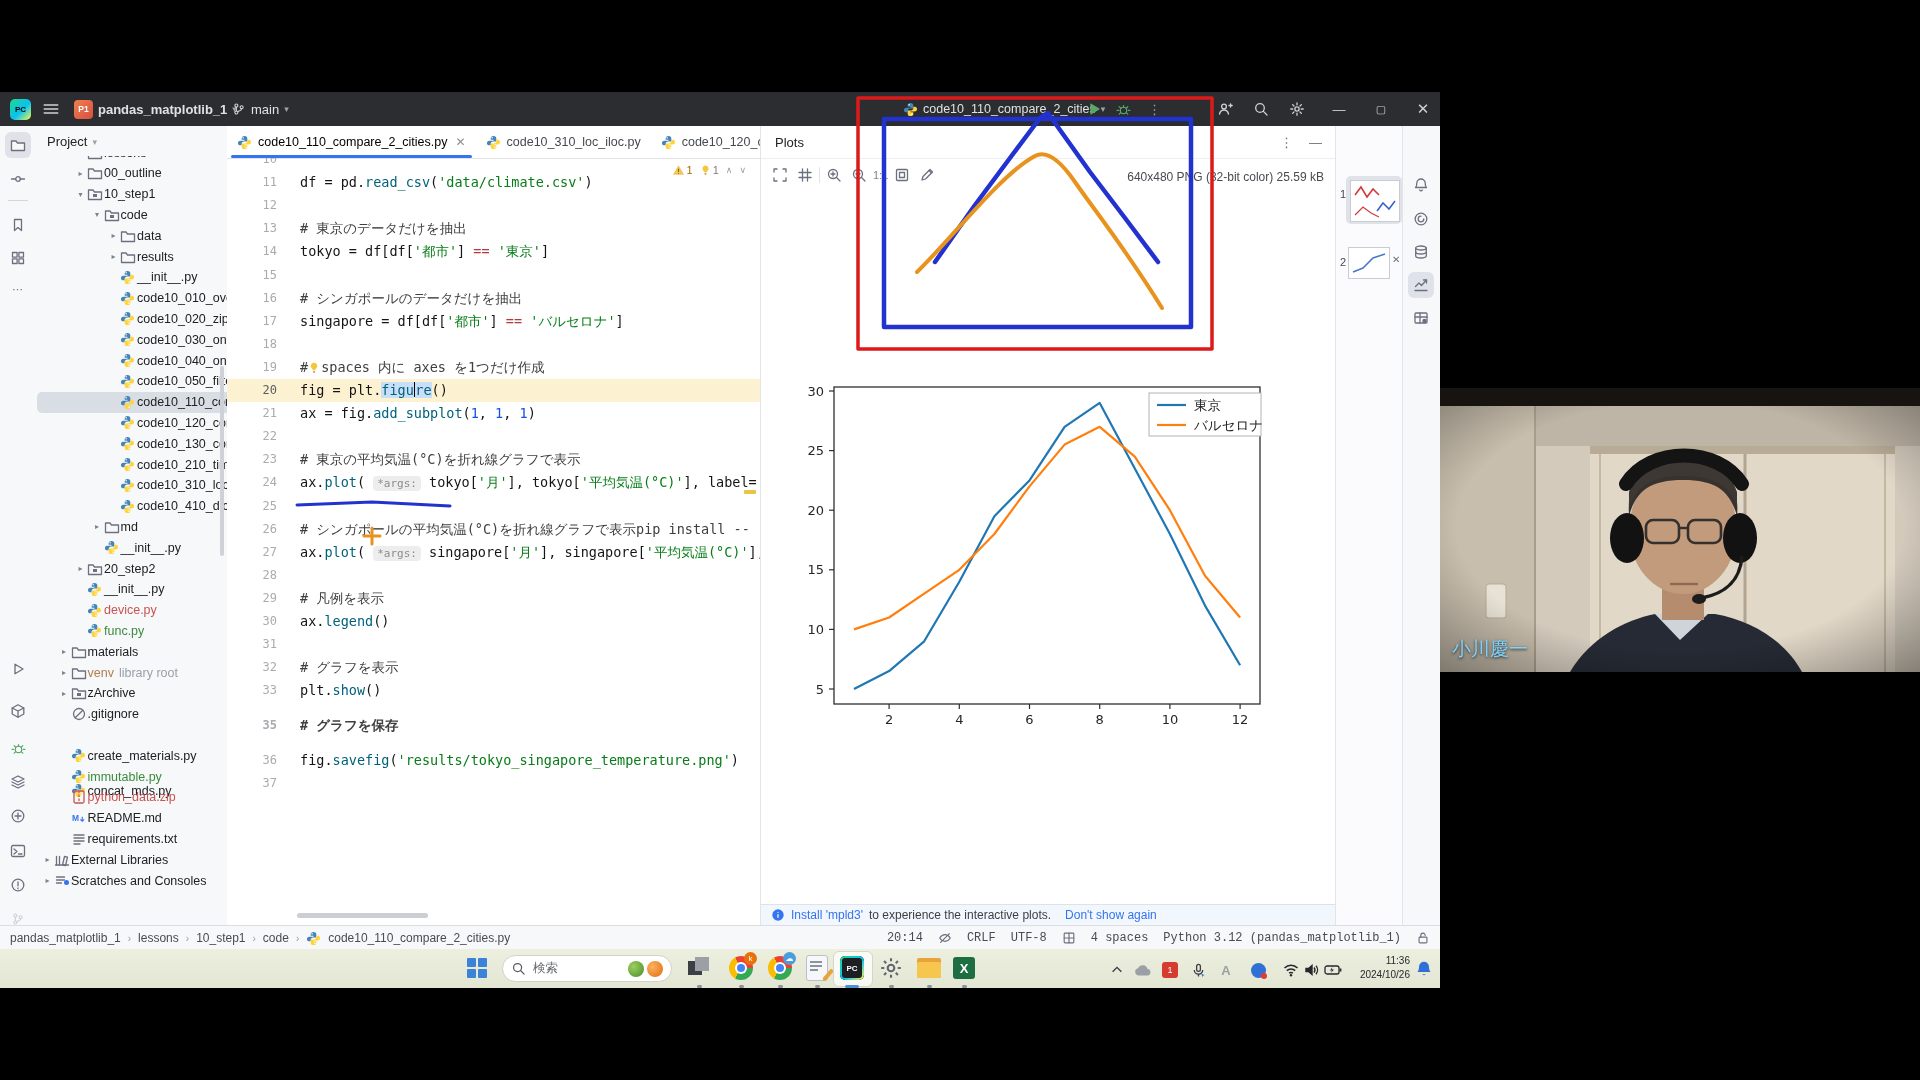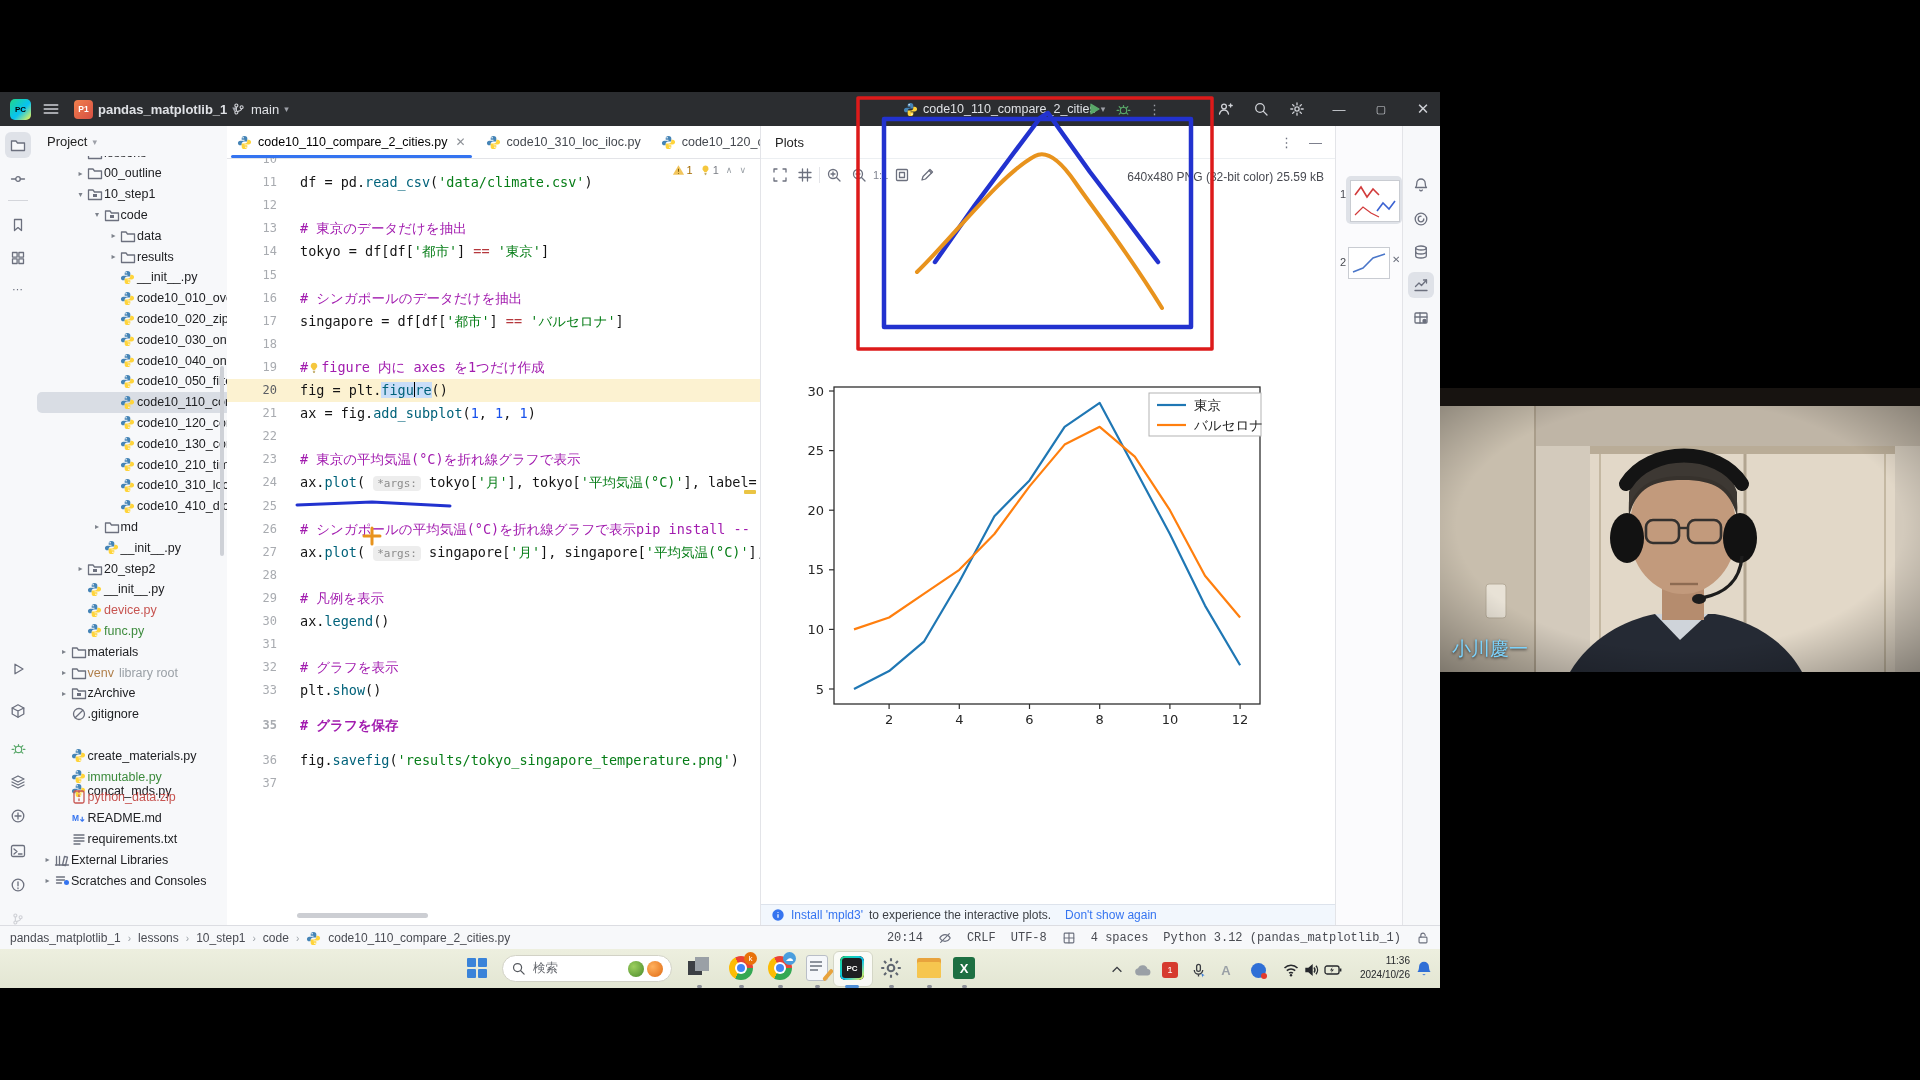--- a/index.html
+++ b/index.html
@@ -38,21 +38,21 @@
   .tab.active:after{content:"";position:absolute;left:4px;right:4px;bottom:0;height:3px;background:#3574f0;border-radius:2px;}
   .tab .x{color:#8c9096;font-size:12px;margin-left:2px;}
   #insp{position:absolute;right:14px;top:38px;display:flex;gap:7px;align-items:center;font-size:11px;color:#818590;}
   .insp-warn{color:#a46a00;display:flex;gap:2px;align-items:center;}
   #codearea{position:absolute;left:0;top:32px;width:533px;height:767px;overflow:hidden;}
   .crow{position:absolute;left:0;width:533px;height:23.1px;line-height:23.1px;font-family:"DejaVu Sans Mono",monospace;font-size:13.5px;white-space:pre;}
   .crow .lnum{position:absolute;left:0;width:50px;text-align:right;color:#a8abb0;font-size:12px;font-family:"DejaVu Sans Mono",monospace;}
   .crow .lcode{position:absolute;left:73px;}
   .curline-bg{position:absolute;left:0;width:533px;height:23.1px;background:#fcf2d1;}
   .c-p{color:#151515;} .c-f{color:#00627a;} .c-s{color:#067d17;} .c-n{color:#1750eb;}
-  .c-o{color:#b5383d;} .c-c{color:#a21caf;}
+  .c-o{color:#b5383d;} .c-c{color:#404040;}
   .c-i{background:#ededed;color:#8c8c8c;border-radius:4px;padding:1px 4px;font-size:11px;}
   .c-w{color:#00627a;background:#c9def8;}
   .caret{display:inline-block;width:1.5px;height:15px;background:#000;vertical-align:-2px;}
   .blb{display:inline-block;width:13px;vertical-align:-2px;}
   #hscroll{position:absolute;left:70px;top:787px;width:131px;height:5px;background:#ccced3;border-radius:3px;}
   .stripe-mark{position:absolute;width:12px;height:4px;background:#eac443;border-radius:1px;}
   
   #plots{left:760px;top:0;width:575px;height:799px;background:#fff;border-left:1px solid #e3e4e8;}
   #plots-head{position:absolute;left:0;top:0;width:575px;height:32px;border-bottom:1px solid #eceff2;display:flex;align-items:center;font-size:13px;color:#222;}
   #plots-head .ttl{margin-left:14px;}
@@ -728,21 +728,21 @@
           <div class="crow" style="top: 36.2px;"><span class="lnum">12</span><span class="lcode"></span></div>
           <div class="crow" style="top: 59.3px;"><span class="lnum">13</span><span class="lcode"><span class="c-c"># 東京のデータだけを抽出</span></span></div>
           <div class="crow" style="top: 82.4px;"><span class="lnum">14</span><span class="lcode"><span class="c-p">tokyo = df[df[</span><span class="c-s">'都市'</span><span class="c-p">] </span><span class="c-o">==</span><span class="c-p"> </span><span class="c-s">'東京'</span><span class="c-p">]</span></span></div>
           <div class="crow" style="top: 105.5px;"><span class="lnum">15</span><span class="lcode"></span></div>
           <div class="crow" style="top: 128.6px;"><span class="lnum">16</span><span class="lcode"><span class="c-c"># シンガポールのデータだけを抽出</span></span></div>
           <div class="crow" style="top: 151.7px;"><span class="lnum">17</span><span class="lcode"><span class="c-p">singapore = df[df[</span><span class="c-s">'都市'</span><span class="c-p">] </span><span class="c-o">==</span><span class="c-p"> </span><span class="c-s">'バルセロナ'</span><span class="c-p">]</span></span></div>
           <div class="crow" style="top: 174.8px;"><span class="lnum">18</span><span class="lcode"></span></div>
           <div class="crow" style="top: 197.9px;"><span class="lnum">19</span><span class="lcode"><span class="c-c">#</span><span class="blb icn"><svg width="12" height="13" viewBox="0 0 16 16">
                   <path d="M8 1.5a4.5 4.5 0 0 1 2.5 8.2c-.5.4-.8 1-.8 1.6H6.3c0-.6-.3-1.2-.8-1.6A4.5 4.5 0 0 1 8 1.5z" fill="#f5c73d"></path>
                   <path d="M6.5 13h3M7 14.7h2" stroke="#a88a2d" stroke-width="1.1"></path>
-                </svg></span><span class="c-c">figure 内に axes を1つだけ作成</span></span></div>
+                </svg></span><span class="c-c">spaces 内に axes を1つだけ作成</span></span></div>
           <div class="curline-bg" style="top: 221px;"></div>
           <div class="crow" style="top: 221px;"><span class="lnum" style="color: rgb(90, 93, 99);">20</span><span class="lcode"><span class="c-p">fig = plt.</span><span class="c-w">figu</span><span class="caret"></span><span class="c-w">re</span><span class="c-p">()</span></span></div>
           <div class="crow" style="top: 244.1px;"><span class="lnum">21</span><span class="lcode"><span class="c-p">ax = fig.</span><span class="c-f">add_subplot</span><span class="c-p">(</span><span class="c-n">1</span><span class="c-p">, </span><span class="c-n">1</span><span class="c-p">, </span><span class="c-n">1</span><span class="c-p">)</span></span></div>
           <div class="crow" style="top: 267.2px;"><span class="lnum">22</span><span class="lcode"></span></div>
           <div class="crow" style="top: 290.3px;"><span class="lnum">23</span><span class="lcode"><span class="c-c"># 東京の平均気温(°C)を折れ線グラフで表示</span></span></div>
           <div class="crow" style="top: 313.4px;"><span class="lnum">24</span><span class="lcode"><span class="c-p">ax.</span><span class="c-f">plot</span><span class="c-p">( </span><span class="c-i">*args:</span><span class="c-p"> tokyo[</span><span class="c-s">'月'</span><span class="c-p">], tokyo[</span><span class="c-s">'平均気温(°C)'</span><span class="c-p">], label=</span><span class="c-s">'</span></span></div>
           <div class="crow" style="top: 336.5px;"><span class="lnum">25</span><span class="lcode"></span></div>
           <div class="crow" style="top: 359.6px;"><span class="lnum">26</span><span class="lcode"><span class="c-c"># シンガポールの平均気温(°C)を折れ線グラフで表示pip install --</span></span></div>
           <div class="crow" style="top: 382.7px;"><span class="lnum">27</span><span class="lcode"><span class="c-p">ax.</span><span class="c-f">plot</span><span class="c-p">( </span><span class="c-i">*args:</span><span class="c-p"> singapore[</span><span class="c-s">'月'</span><span class="c-p">], singapore[</span><span class="c-s">'平均気温(°C)'</span><span class="c-p">],</span></span></div>
           <div class="crow" style="top: 405.8px;"><span class="lnum">28</span><span class="lcode"></span></div>

